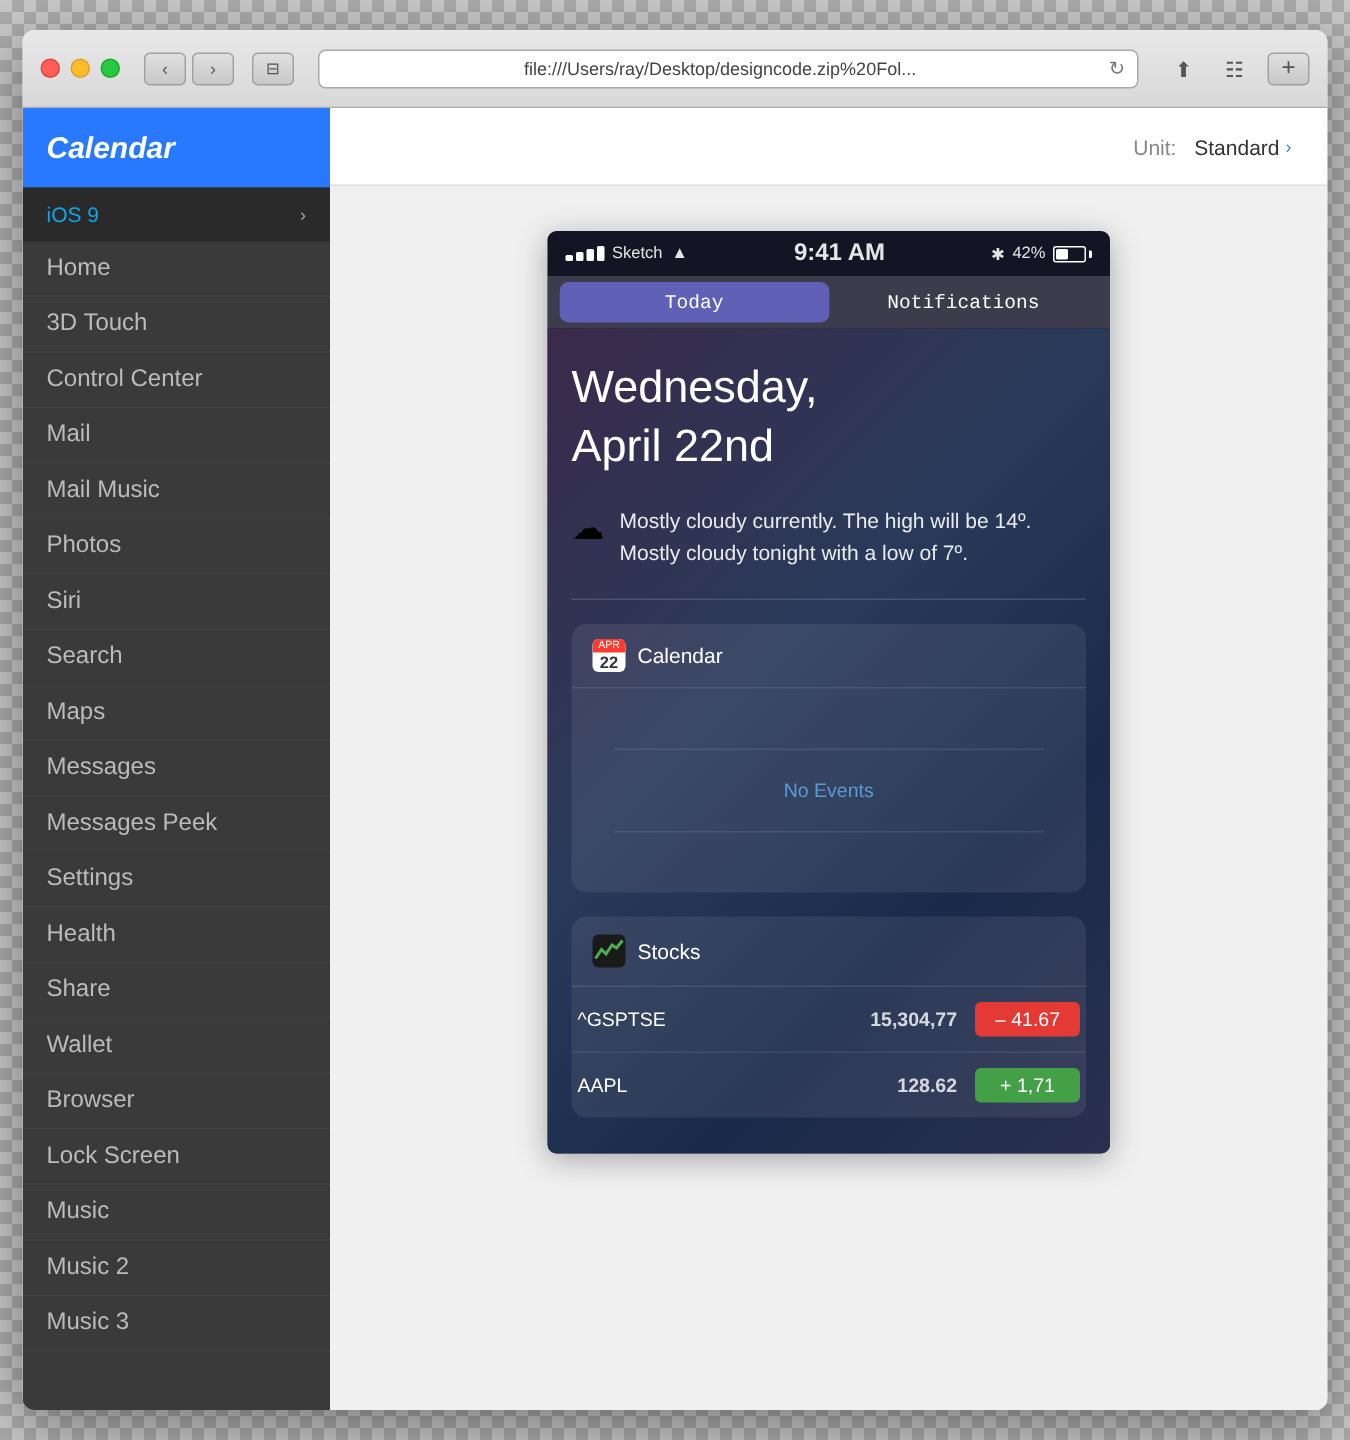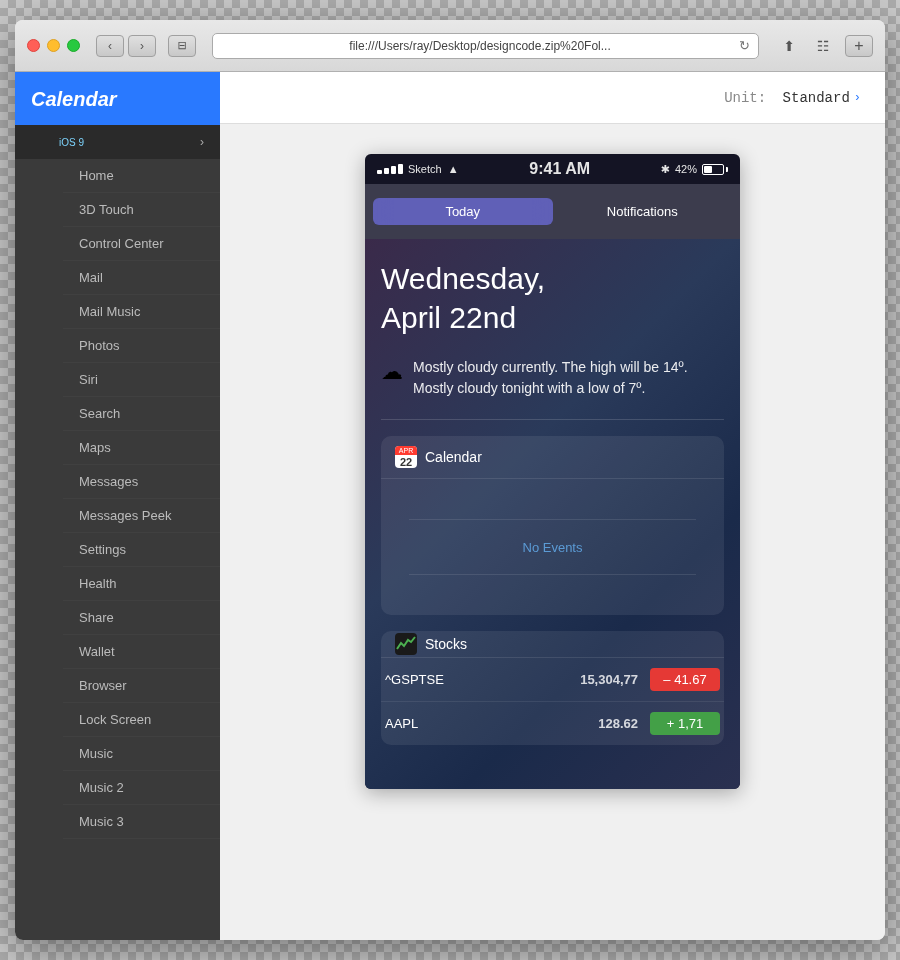--- a/index.html
+++ b/index.html
@@ -174,38 +174,36 @@
 
     .sidebar-section-header {
       background: #2a2a2a;
       padding: 10px 16px;
       display: flex;
       align-items: center;
       justify-content: space-between;
     }
 
     .sidebar-section-title {
-      font-size: 10px;
+      font-size: 14px;
       font-weight: 500;
-      color: #7dd3fc;
-      margin-left: 28px;
+      color: #0ea5e9;
     }
 
     .chevron-icon {
       color: #aaa;
       font-size: 12px;
     }
 
     .sidebar-item {
       padding: 9px 16px;
-      font-size: 13px;
+      font-size: 16px;
       color: #bbb;
       cursor: pointer;
       border-bottom: 1px solid rgba(255,255,255,0.03);
-      margin-left: 48px;
     }
 
     .sidebar-item.active {
       background: #4a4a4a;
       color: white;
     }
 
     
     .main-content {
       flex: 1;
@@ -226,21 +224,20 @@
       flex-shrink: 0;
     }
 
     .unit-selector {
       font-size: 14px;
       color: #333;
       display: flex;
       align-items: center;
       gap: 4px;
       cursor: pointer;
-      font-family: Liberation Mono, monospace;
     }
 
     .unit-label {
       color: #888;
     }
 
     .unit-value {
       color: #333;
       font-weight: 500;
     }
@@ -345,21 +342,22 @@
       width: 2px;
       height: 5px;
       background: white;
       border-radius: 0 1px 1px 0;
     }
 
     
     .notification-tabs {
       display: flex;
       background: rgba(255,255,255,0.15);
-      padding: 14px 8px;
+      padding: 4px 8px;
+      font-family: Liberation Mono, monospace;
     }
 
     .notif-tab {
       flex: 1;
       text-align: center;
       padding: 6px;
       font-size: 13px;
       color: white;
       border-radius: 6px;
       cursor: pointer;
@@ -480,21 +478,21 @@
       margin-top: 16px;
       background: rgba(255,255,255,0.08);
       border-radius: 10px;
       overflow: hidden;
     }
 
     .stocks-header {
       display: flex;
       align-items: center;
       gap: 8px;
-      padding: 2px 14px;
+      padding: 12px 14px;
       border-bottom: 1px solid rgba(255,255,255,0.1);
       text-align: right;
     }
 
     .stocks-icon {
       width: 22px;
       height: 22px;
       background: #1a1a1a;
       border-radius: 4px;
       display: flex;

